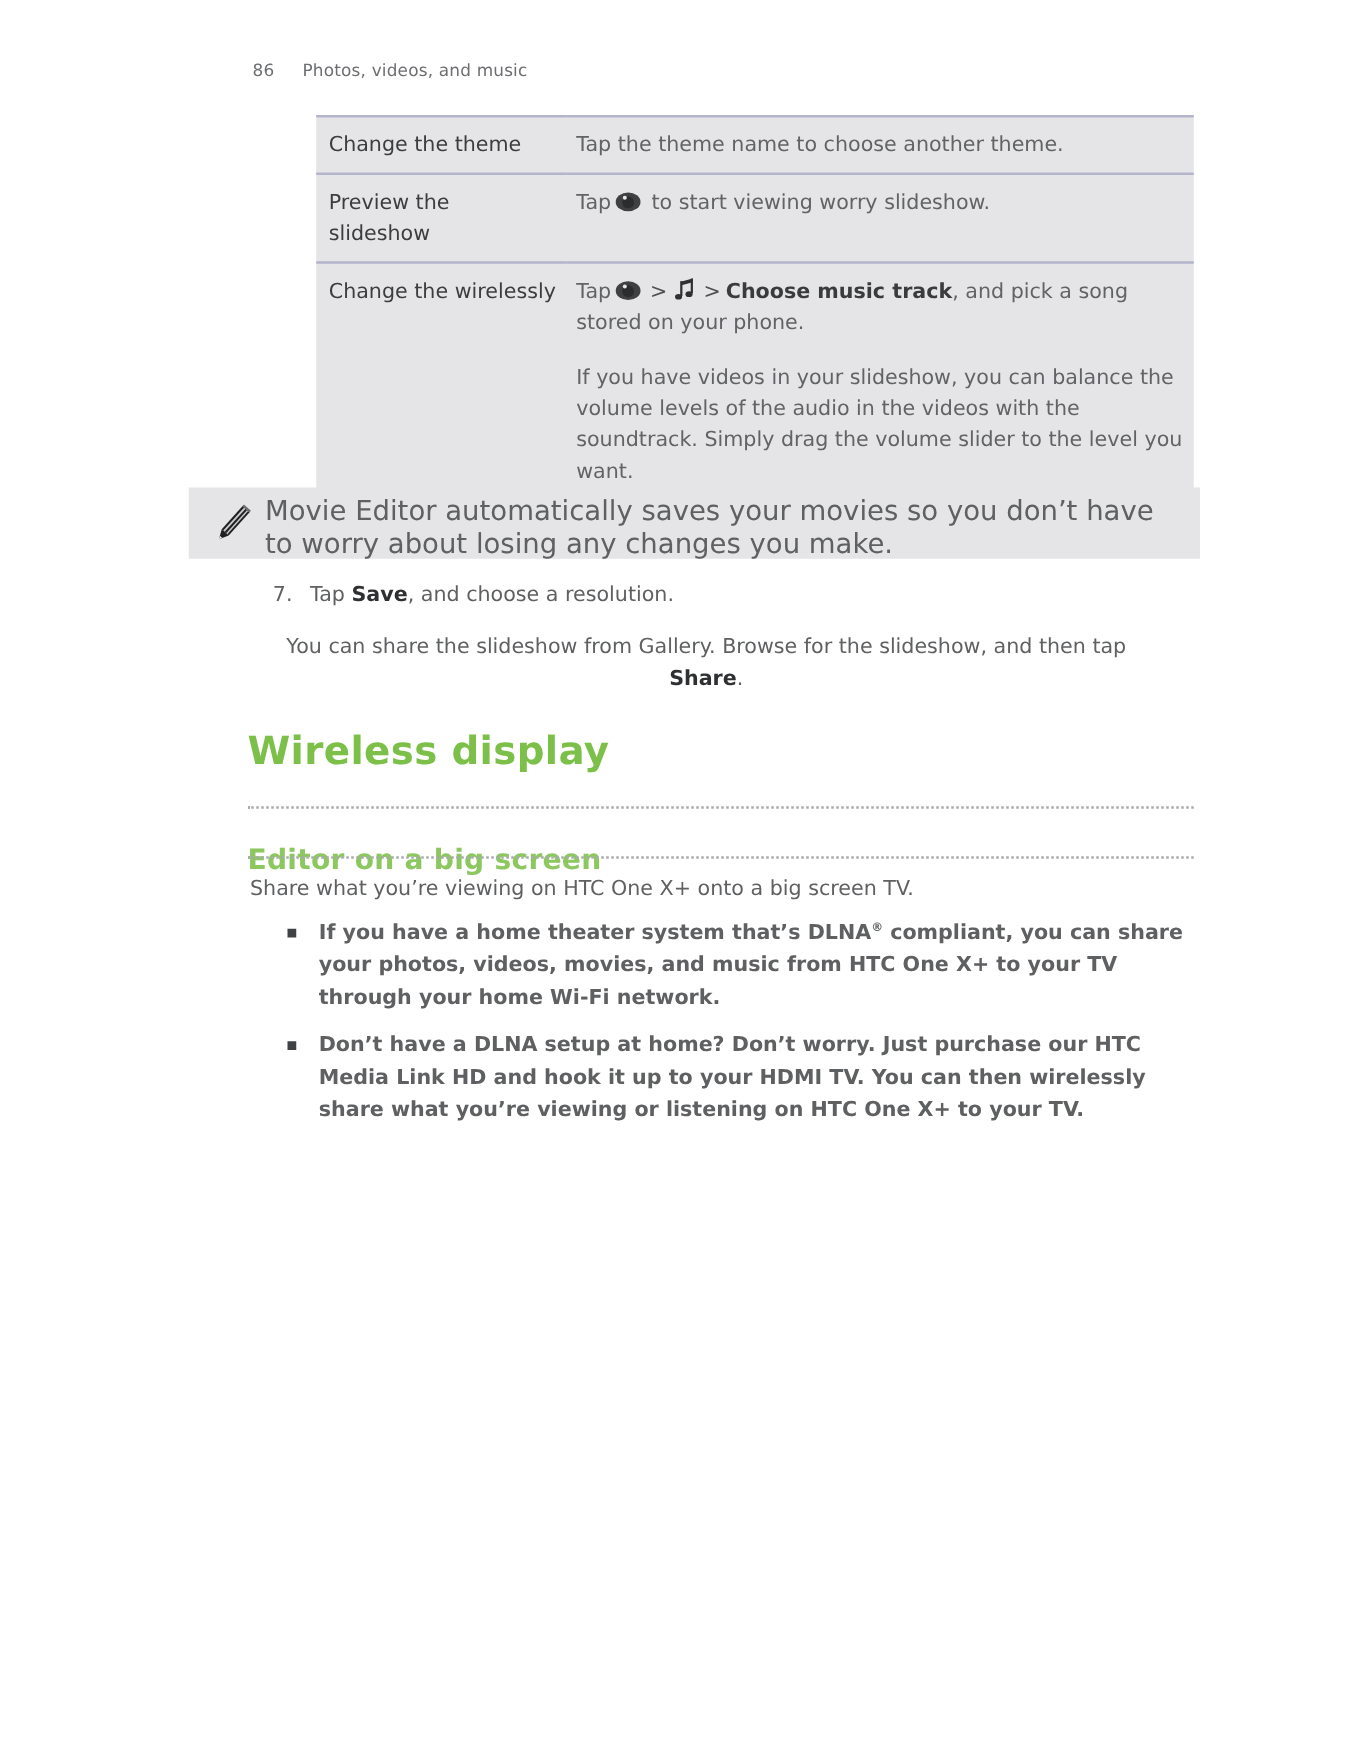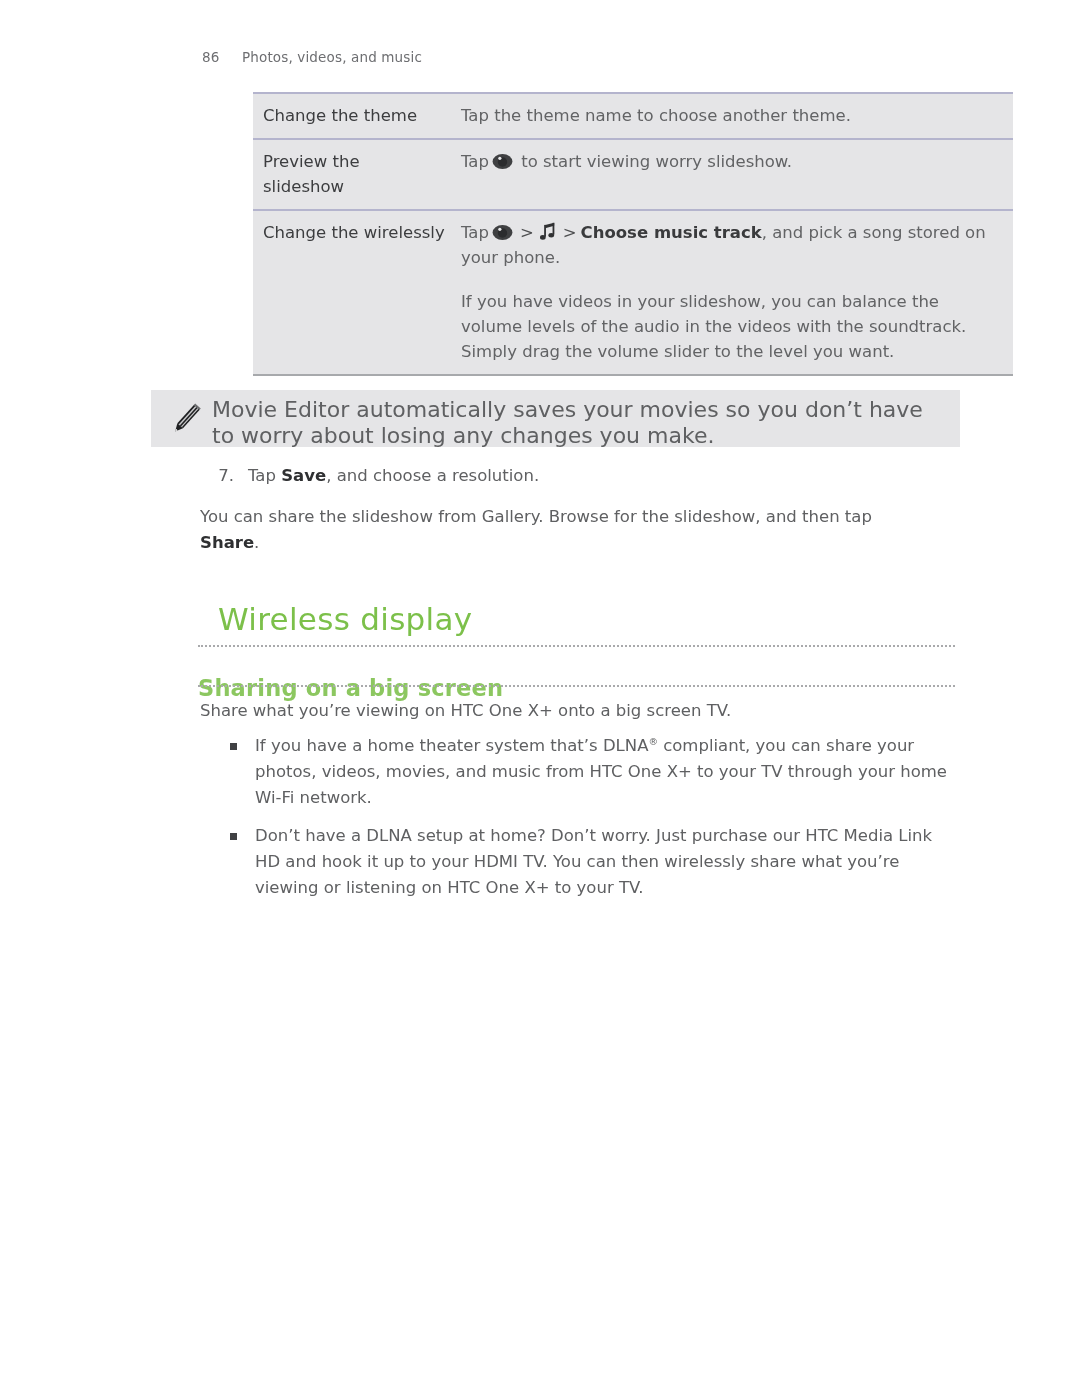--- a/index.html
+++ b/index.html
@@ -29,21 +29,21 @@
   .page-header .page-num {
     display: inline-block;
     width: 40px;
   }
 
   
   .spec-table {
     position: absolute;
     left: 253px;
     top: 92px;
-    width: 760px;
+    width: 702px;
     border-collapse: collapse;
     background: #e5e5e7;
     border-top: 2px solid #b4b4cd;
   }
   .spec-table tr {
     border-bottom: 2px solid #b4b4cd;
   }
   .spec-table tr.no-rule {
     border-bottom: none;
   }
@@ -146,36 +146,36 @@
 
   
   .body-para {
     position: absolute;
     left: 200px;
     top: 504px;
     width: 730px;
     font-size: 16.5px;
     line-height: 26px;
     color: #5f6062;
+    text-align: center;
   }
   .body-para .strong {
     color: #2f3032;
     font-weight: bold;
   }
 
   
   .h1-title {
     position: absolute;
     left: 198px;
-    top: 580px;
+    top: 562px;
     font-size: 31px;
-    font-weight: normal;
+    font-weight: bold;
     color: #7cc04a;
     letter-spacing: 0.3px;
-    margin-left: 20px;
   }
   .rule-dotted-top {
     position: absolute;
     left: 198px;
     top: 645px;
     width: 757px;
     height: 0;
     border-top: 2px dotted #a9aaac;
   }
   .h2-title {
@@ -213,20 +213,21 @@
     top: 733px;
     width: 725px;
   }
   .bullet-item {
     position: relative;
     padding-left: 26px;
     margin-bottom: 12px;
     font-size: 16.5px;
     line-height: 26px;
     color: #5f6062;
+    font-weight: bold;
   }
   .bullet-marker {
     position: absolute;
     left: 1px;
     top: 10px;
     width: 7px;
     height: 7px;
     background: #404143;
   }
   .sup-reg {
@@ -311,21 +312,21 @@
 <div class="step-item">
   <span class="step-num">7.</span><span>Tap </span><span class="strong">Save</span><span>, and choose a resolution.</span>
 </div>
 
 <div class="body-para">
   <span>You can share the slideshow from Gallery. Browse for the slideshow, and then tap </span><span class="strong">Share</span><span>.</span>
 </div>
 
 <h1 class="h1-title">Wireless display</h1>
 <div class="rule-dotted-top"></div>
-<h2 class="h2-title">Sharing on a big screen</h2>
+<h2 class="h2-title">Editor on a big screen</h2>
 <div class="rule-dotted-bottom"></div>
 
 <div class="intro-line">Share what you’re viewing on HTC One X+ onto a big screen TV.</div>
 
 <div class="bullet-list">
   <div class="bullet-item">
     <span class="bullet-marker"></span><span>If you have a home theater system that’s DLNA</span><span class="sup-reg">®</span><span> compliant, you can share your photos, videos, movies, and music from HTC One X+ to your TV through your home Wi-Fi network.</span>
   </div>
   <div class="bullet-item">
     <span class="bullet-marker"></span><span>Don’t have a DLNA setup at home? Don’t worry. Just purchase our HTC Media Link HD and hook it up to your HDMI TV. You can then wirelessly share what you’re viewing or listening on HTC One X+ to your TV.</span><span class="sup-reg"></span><span></span>

